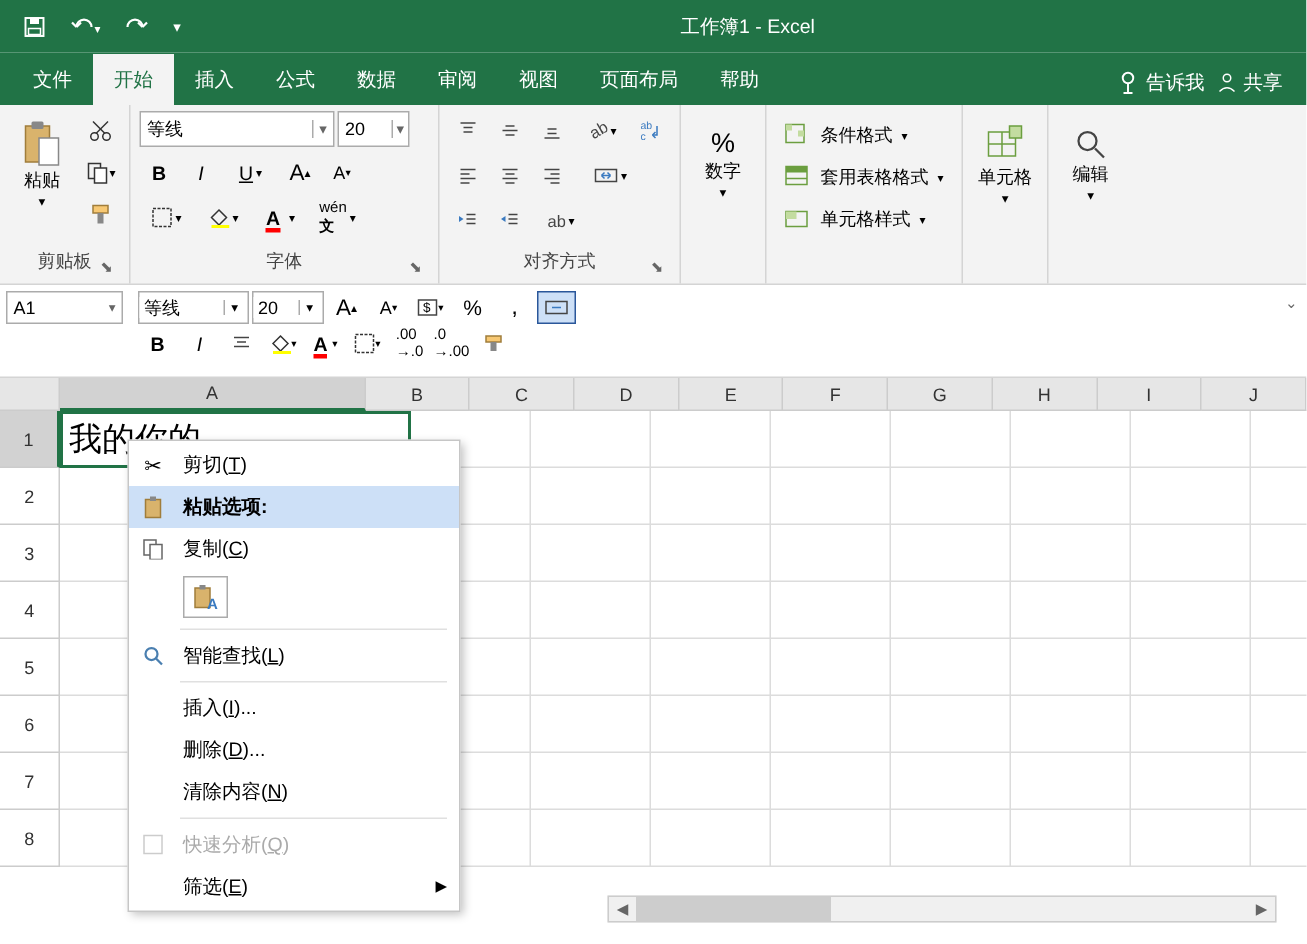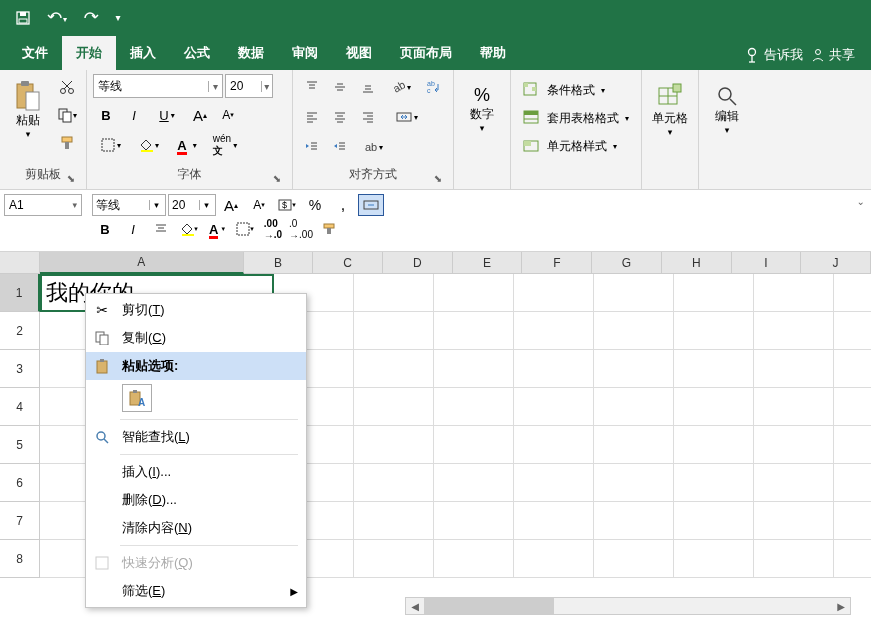--- a/index.html
+++ b/index.html
@@ -9,21 +9,21 @@
 .titlebar { height: 35px; background: #217346; display: flex; align-items: center; color: #fff; font-size: 12px; }
 .titlebar-left { display: flex; align-items: center; gap: 4px; padding-left: 8px; }
 .qat-btn { width: 30px; height: 30px; display: flex; align-items: center; justify-content: center; cursor: pointer; }
 .titlebar-center { flex: 1; text-align: center; font-size: 13px; }
 .titlebar-right { display: flex; align-items: center; gap: 0; }
 .login-btn { background: #fff; color: #217346; padding: 2px 10px; font-size: 12px; margin-right: 10px; cursor: pointer; }
 .win-btn { width: 46px; height: 35px; display: flex; align-items: center; justify-content: center; cursor: pointer; }
 
 
 .tabs { height: 35px; background: #217346; display: flex; align-items: flex-end; padding: 0 8px; color: #fff; font-size: 13px; }
-.tab { padding: 8px 14px; cursor: pointer; font-weight: bold; }
+.tab { padding: 8px 14px; cursor: pointer; }
 .tab.active { background: #f3f3f3; color: #217346; }
 .tabs-right { margin-left: auto; display: flex; align-items: center; gap: 8px; padding-right: 8px; padding-bottom: 6px; }
 .tell-me { display: flex; align-items: center; gap: 4px; }
 .share { display: flex; align-items: center; gap: 4px; }
 
 
 .ribbon { height: 120px; background: #f3f3f3; border-bottom: 1px solid #d4d4d4; display: flex; }
 .group { border-right: 1px solid #d4d4d4; padding: 4px 6px; display: flex; flex-direction: column; }
 .group-content { flex: 1; display: flex; align-items: flex-start; gap: 4px; }
 .group-label { text-align: center; font-size: 12px; color: #444; padding: 2px 0; position: relative; }
@@ -108,20 +108,21 @@
     </div>
     <div class="qat-btn">
       <svg width="20" height="14" viewBox="0 0 20 14">
           <path d="M14 7 A5 5 0 0 0 4 7" fill="none" stroke="#fff" stroke-width="1.5"></path>
           <path d="M14 7 L17 4 M14 7 L11 4" stroke="#fff" stroke-width="1.5" fill="none"></path>
           <text x="2" y="11" font-size="8" fill="#fff"></text>
         </svg>
     </div>
     <div class="qat-btn" style="width:16px; font-size:10px;">▾</div>
   </div>
+  <div class="titlebar-center">工作簿1 - Excel</div>
 </div>
 
 <div class="tabs">
   <div class="tab">文件</div>
   <div class="tab active">开始</div>
   <div class="tab">插入</div>
   <div class="tab">公式</div>
   <div class="tab">数据</div>
   <div class="tab">审阅</div>
   <div class="tab">视图</div>
@@ -471,21 +472,21 @@
       <div class="mini-btn">
           <span style="position:relative;"><b>A</b><span style="position:absolute;left:0;right:0;bottom:-2px;height:3px;background:#ff0000;"></span></span>
           <span style="font-size:7px;margin-left:3px;">▾</span>
         </div>
       <div class="mini-btn">
           <svg width="14" height="14">
             <rect x="1" y="1" width="12" height="12" fill="none" stroke="#333" stroke-dasharray="2 1"></rect>
           </svg>
           <span style="font-size:7px;">▾</span>
         </div>
-      <div class="mini-btn" style="font-size:10px;font-weight:bold;">.00<br>→.0</div>
+      <div class="mini-btn" style="font-size:10px;">.00<br>→.0</div>
       <div class="mini-btn" style="font-size:10px;">.0<br>→.00</div>
       <div class="mini-btn">
           <svg width="14" height="14">
             <rect x="2" y="2" width="10" height="4" fill="#f7c873" stroke="#a07d3b"></rect>
             <rect x="5" y="6" width="4" height="6" fill="#888"></rect>
           </svg>
         </div>
     </div>
   </div>
   <div class="collapse-arrow">⌄</div>
@@ -589,37 +590,37 @@
       <div class="cell" style="left: 794px; top: 228px; width: 80px; height: 38px;"></div>
       <div class="cell" style="left: 794px; top: 266px; width: 80px; height: 38px;"></div>
     </div>
 </div>
 
 <div class="context-menu">
   <div class="cm-item">
       <span class="cm-icon">✂</span>
       <span>剪切(<span class="underline-accel">T</span>)</span>
     </div>
+  <div class="cm-item hover">
+      <span class="cm-icon">
+        <svg width="14" height="16">
+          <rect x="2" y="3" width="10" height="12" fill="#d9b36c" stroke="#a07d3b"></rect>
+          <rect x="5" y="1" width="4" height="3" fill="#888"></rect>
+        </svg>
+      </span>
+      <b>粘贴选项:</b>
+    </div>
   <div class="cm-item">
       <span class="cm-icon">
         <svg width="14" height="14">
           <rect x="1" y="1" width="8" height="10" fill="none" stroke="#666"></rect>
           <rect x="5" y="4" width="8" height="10" fill="#fff" stroke="#666"></rect>
         </svg>
       </span>
       <span>复制(<span class="underline-accel">C</span>)</span>
-    </div>
-  <div class="cm-item hover">
-      <span class="cm-icon">
-        <svg width="14" height="16">
-          <rect x="2" y="3" width="10" height="12" fill="#d9b36c" stroke="#a07d3b"></rect>
-          <rect x="5" y="1" width="4" height="3" fill="#888"></rect>
-        </svg>
-      </span>
-      <b>粘贴选项:</b>
     </div>
   <div class="cm-paste-opts">
     <div class="cm-paste-icon">
         <svg width="20" height="20">
           <rect x="3" y="4" width="10" height="13" fill="#d9b36c" stroke="#a07d3b"></rect>
           <rect x="6" y="2" width="4" height="3" fill="#888"></rect>
           <text x="11" y="18" font-size="10" fill="#3a7ac0" font-weight="bold">A</text>
         </svg>
       </div>
   </div>

